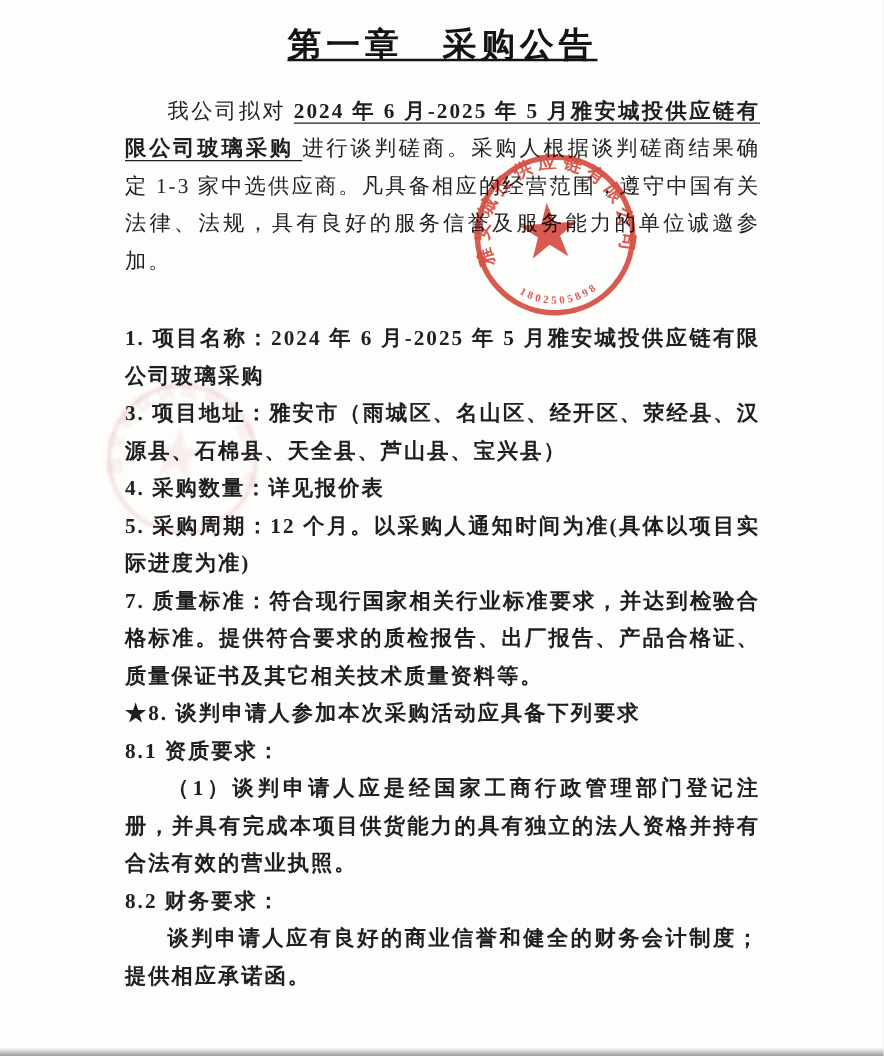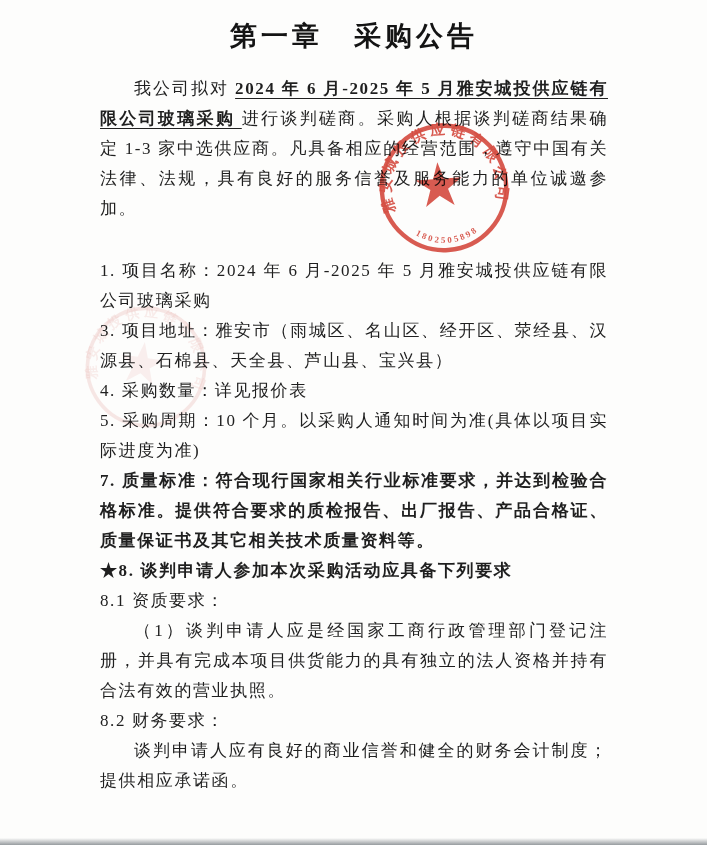--- a/index.html
+++ b/index.html
@@ -17,30 +17,31 @@
     z-index:2;
     padding:14px 99px 0 100px;
   }
   .title{
     margin:4px 0 20px 0;
     text-align:center;
     font-size:27px;
     font-weight:700;
     letter-spacing:4px;
     color:#141414;
+    text-decoration:underline;
   }
   .bodytext{
     font-size:17px;
     line-height:30px;
     letter-spacing:1.6px;
     text-align:justify;
   }
   .intro{margin:0 0 32px 0;text-indent:2em;}
   .subject{font-weight:700;text-decoration:underline;text-underline-offset:4px;}
-  .item{margin:0;}
+  .item{margin:0;font-weight:bold;}
   .bold{font-weight:700;}
   .indent{text-indent:2em;}
   .stamp{
     position:absolute;
     left:376px;top:120px;
     width:136px;height:136px;
     z-index:3;
     mix-blend-mode:multiply;
     opacity:.9;
   }
@@ -80,21 +81,21 @@
 
   <div class="content">
     <h1 class="title">第一章　采购公告</h1>
 
     <p class="bodytext intro"><span>我公司拟对 </span><span class="subject">2024 年 6 月-2025 年 5 月雅安城投供应链有限公司玻璃采购 </span><span>进行谈判磋商。采购人根据谈判磋商结果确定 1-3 家中选供应商。凡具备相应的经营范围，遵守中国有关法律、法规，具有良好的服务信誉及服务能力的单位诚邀参加。</span></p>
 
     <div>
       <p class="bodytext item">1. 项目名称：2024 年 6 月-2025 年 5 月雅安城投供应链有限公司玻璃采购</p>
       <p class="bodytext item">3. 项目地址：雅安市（雨城区、名山区、经开区、荥经县、汉源县、石棉县、天全县、芦山县、宝兴县）</p>
       <p class="bodytext item">4. 采购数量：详见报价表</p>
-      <p class="bodytext item">5. 采购周期：10 个月。以采购人通知时间为准(具体以项目实际进度为准)</p>
+      <p class="bodytext item">5. 采购周期：12 个月。以采购人通知时间为准(具体以项目实际进度为准)</p>
       <p class="bodytext item bold">7. 质量标准：符合现行国家相关行业标准要求，并达到检验合格标准。提供符合要求的质检报告、出厂报告、产品合格证、质量保证书及其它相关技术质量资料等。</p>
       <p class="bodytext item bold">★8. 谈判申请人参加本次采购活动应具备下列要求</p>
       <p class="bodytext item">8.1 资质要求：</p>
       <p class="bodytext item indent">（1）谈判申请人应是经国家工商行政管理部门登记注册，并具有完成本项目供货能力的具有独立的法人资格并持有合法有效的营业执照。</p>
       <p class="bodytext item">8.2 财务要求：</p>
       <p class="bodytext item indent">谈判申请人应有良好的商业信誉和健全的财务会计制度；提供相应承诺函。</p>
     </div>
   </div>
 
   <svg class="stamp" viewBox="0 0 140 140" aria-hidden="true">

